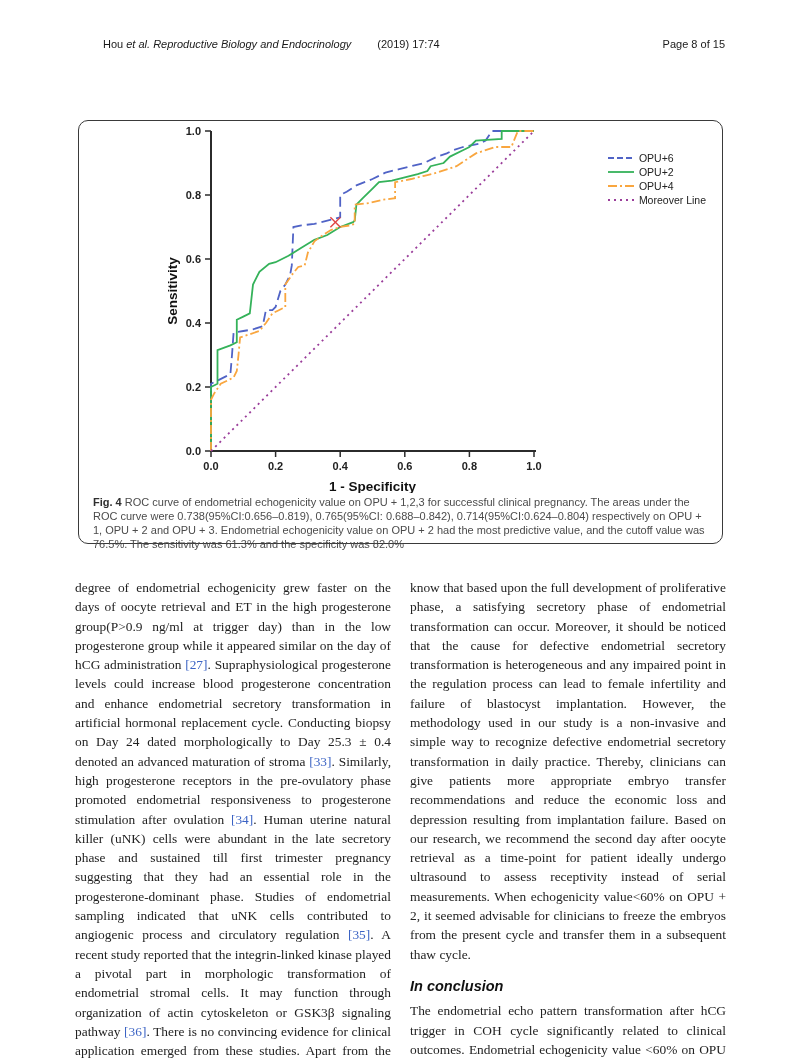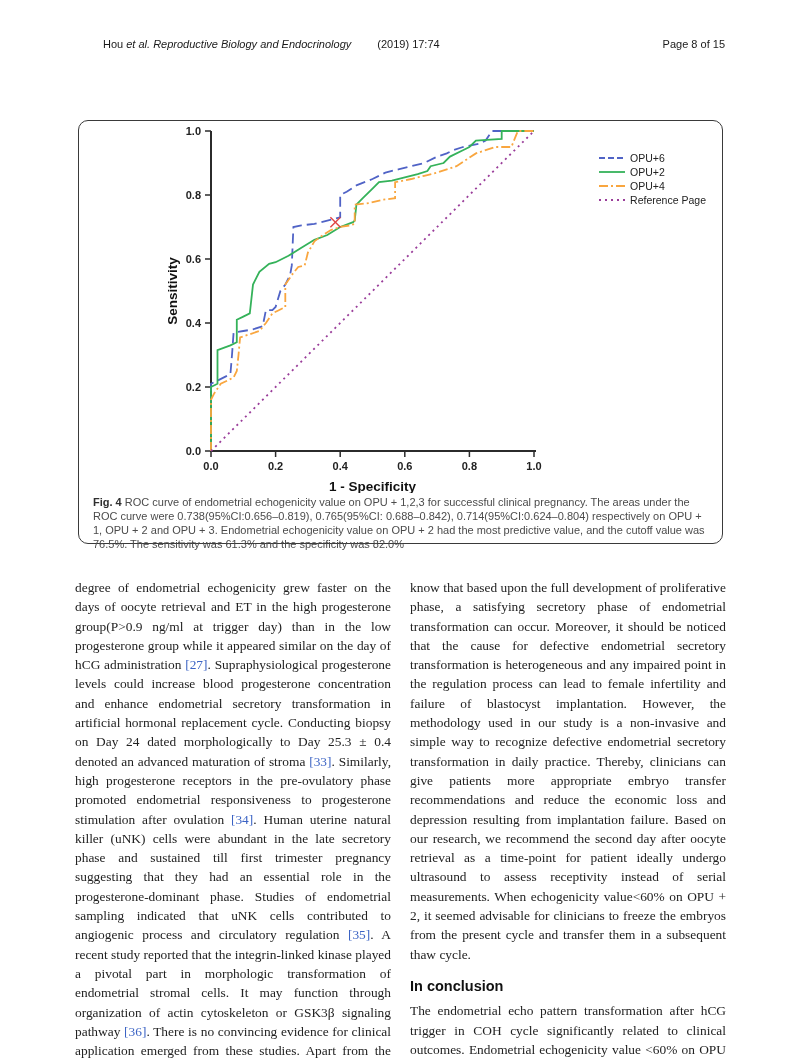--- a/index.html
+++ b/index.html
@@ -40,21 +40,21 @@
     position:absolute;top:578px;width:316px;
     font-size:13.4px;line-height:19.3px;text-align:justify;
     color:#222222;
   }
   .col-left{left:75px;text-align-last:justify;}
   .col-right{left:410px;}
   .col p{margin:0;}
   .ref{color:#3b63c4;}
   .section-heading{
     font-family:"Liberation Sans", sans-serif;font-weight:bold;font-size:14.5px;
-    color:#111;margin:13px 0 5px 0;text-align:left;
+    color:#111;margin:13px 0 5px 0;text-align:left;font-style:italic;
   }
   .justify-last{text-align-last:justify;}
 </style>
 </head>
 <body>
 
 <div class="page-header">
   <div>
     <span>Hou </span><span class="ital">et al. Reproductive Biology and Endocrinology</span><span class="cite">(2019) 17:74</span>
   </div>
@@ -114,21 +114,21 @@
       <div class="legend-item">
         <svg width="26" height="8">
           <line x1="0" y1="4" x2="26" y2="4" stroke="#f9a63f" stroke-width="1.8" stroke-dasharray="9,3,2,3"></line>
         </svg>
         <span>OPU+4</span>
       </div>
       <div class="legend-item">
         <svg width="26" height="8">
           <line x1="0" y1="4" x2="26" y2="4" stroke="#9a3d9a" stroke-width="1.8" stroke-dasharray="2,4"></line>
         </svg>
-        <span>Reference Page</span>
+        <span>Moreover Line</span>
       </div>
     </div>
   <div class="fig-caption">
     <span class="cap-label">Fig. 4</span><span> ROC curve of endometrial echogenicity value on OPU + 1,2,3 for successful clinical pregnancy. The areas under the ROC curve were 0.738(95%CI:0.656–0.819), 0.765(95%CI: 0.688–0.842), 0.714(95%CI:0.624–0.804) respectively on OPU + 1, OPU + 2 and OPU + 3. Endometrial echogenicity value on OPU + 2 had the most predictive value, and the cutoff value was 76.5%. The sensitivity was 61.3% and the specificity was 82.0%</span>
   </div>
 </div>
 
 <div class="col col-left">
   <p><span>degree of endometrial echogenicity grew faster on the days of oocyte retrieval and ET in the high progesterone group(P&gt;0.9 ng/ml at trigger day) than in the low progesterone group while it appeared similar on the day of hCG administration </span><span class="ref">[27]</span><span>. Supraphysiological progesterone levels could increase blood progesterone concentration and enhance endometrial secretory transformation in artificial hormonal replacement cycle. Conducting biopsy on Day 24 dated morphologically to Day 25.3 ± 0.4 denoted an advanced maturation of stroma </span><span class="ref">[33]</span><span>. Similarly, high progesterone receptors in the pre-ovulatory phase promoted endometrial responsiveness to progesterone stimulation after ovulation </span><span class="ref">[34]</span><span>. Human uterine natural killer (uNK) cells were abundant in the late secretory phase and sustained till first trimester pregnancy suggesting that they had an essential role in the progesterone-dominant phase. Studies of endometrial sampling indicated that uNK cells contributed to angiogenic process and circulatory regulation </span><span class="ref">[35]</span><span>. A recent study reported that the integrin-linked kinase played a pivotal part in morphologic transformation of endometrial stromal cells. It may function through organization of actin cytoskeleton or GSK3β signaling pathway </span><span class="ref">[36]</span><span>. There is no convincing evidence for clinical application emerged from these studies. Apart from the mechanisms outlined above, it is important to</span></p>
 </div>

